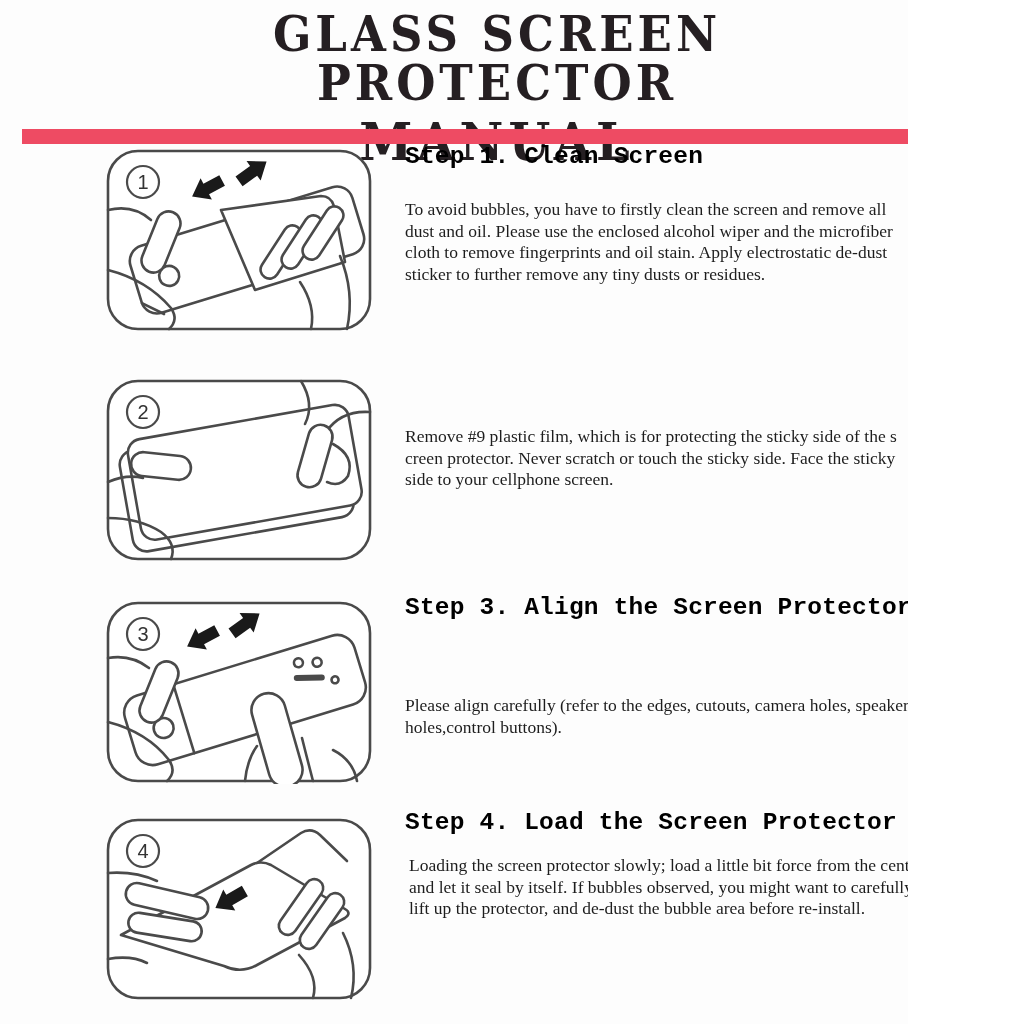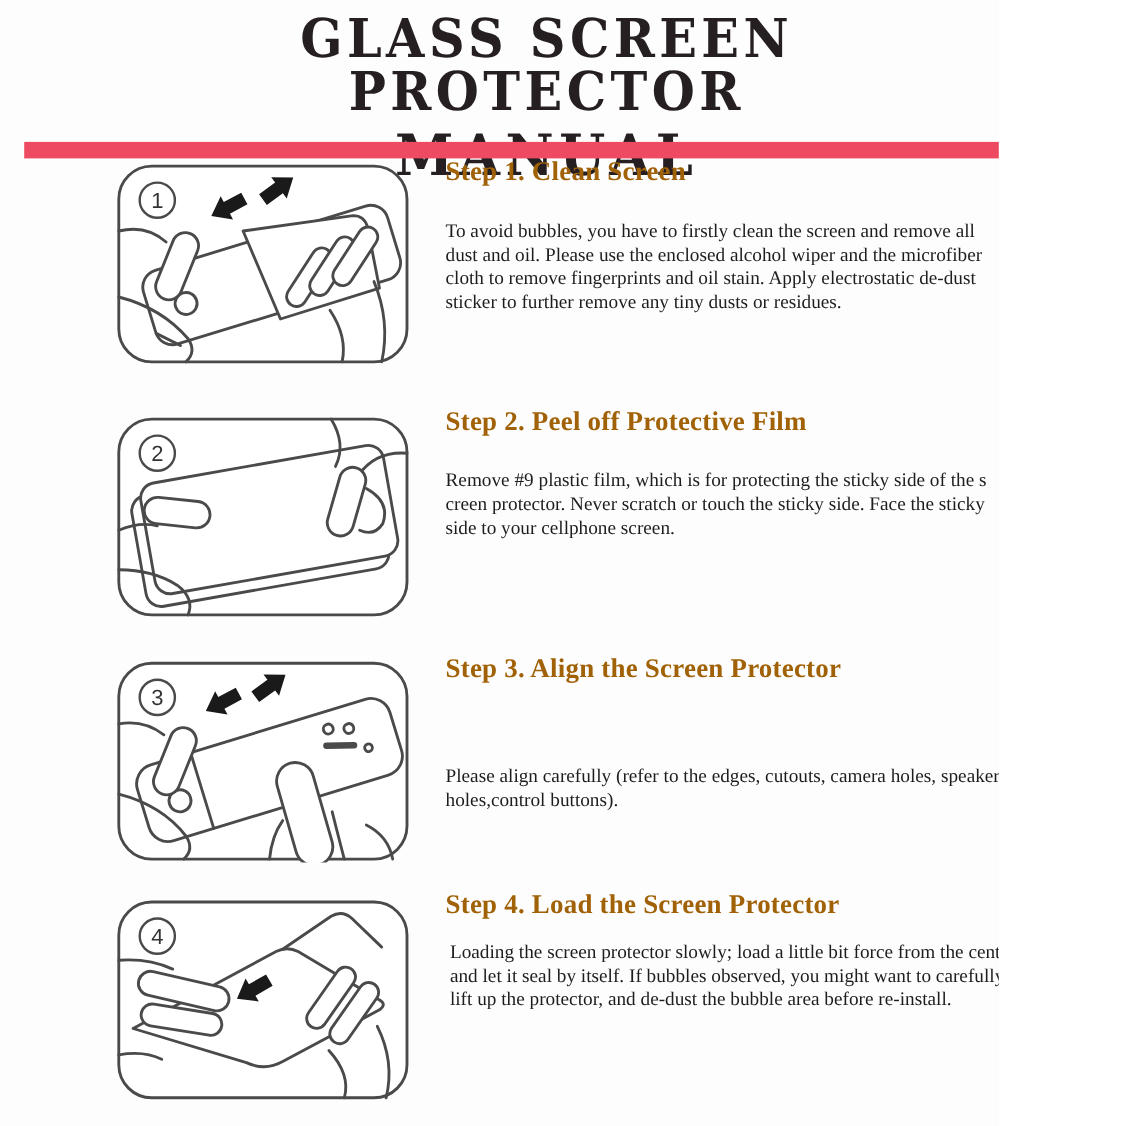--- a/index.html
+++ b/index.html
@@ -13,22 +13,22 @@
   .title-line2{font-family:"DejaVu Serif",serif;font-weight:700;font-size:48px;
                letter-spacing:5px;color:#251f22;line-height:1.0;margin:14px 0 0 0;
                transform:scaleY(1.08);}
   .divider{position:absolute;left:22px;top:129px;width:983px;height:15px;}
   
   .illus{position:absolute;left:105px;width:268px;height:184px;}
   .illus svg{display:block;}
   .ill-1{top:148px;} .ill-2{top:378px;} .ill-3{top:600px;} .ill-4{top:817px;}
   
   .step-heading{position:absolute;left:405px;width:600px;margin:0;
-                font-family:Liberation Serif, serif;font-weight:700;
-                font-size:24.5px;color:#a16207;letter-spacing:0.2px;}
+                font-family:Liberation Mono, monospace;font-weight:700;
+                font-size:24.5px;color:#000000;letter-spacing:0.2px;}
   .h-1{top:143px;} .h-2{top:370px;} .h-3{top:594px;} .h-4{top:809px;}
   .step-body{position:absolute;left:405px;width:610px;margin:0;
              font-family:Liberation Serif, serif;font-size:17.5px;color:#1d1d1d;
              line-height:21.5px;white-space:pre-line;}
   .b-1{top:199px;} .b-2{top:426px;} .b-3{top:652px;margin-top:43px;} .b-4{top:855px;left:409px;}
   
   .lineart{stroke:#4a4a4a;stroke-width:2.6;fill:#ffffff;stroke-linejoin:round;stroke-linecap:round;}
   .lineonly{stroke:#4a4a4a;stroke-width:2.6;fill:none;stroke-linejoin:round;stroke-linecap:round;}
   .num-circle{stroke:#4a4a4a;stroke-width:2.2;fill:#ffffff;}
   .num-text{font-family:"Liberation Sans",sans-serif;font-size:20px;fill:#333333;}
@@ -101,21 +101,20 @@
       </g>
       <g>
         <rect x="-30" y="-12" width="60" height="24" rx="12" transform="translate(56,88) rotate(6)" class="lineart"></rect>
         <path d="M3,104 Q22,96 38,100" class="lineonly"></path>
         <path d="M3,140 Q34,140 56,154 Q72,166 66,181" class="lineonly"></path>
       </g>
       <circle cx="38" cy="34" r="16" class="num-circle"></circle>
       <text x="38" y="41" text-anchor="middle" class="num-text">2</text>
     </svg>
   </div>
-  <h2 class="step-heading h-2">Step 2. Peel off Protective Film</h2>
   <p class="step-body b-2">Remove #9 plastic film, which is for protecting the sticky side of the s
 creen protector. Never scratch or touch the sticky side. Face the sticky
 side to your cellphone screen.</p>
 
   <div class="illus ill-3">
     <svg width="268" height="184" viewBox="0 0 268 184">
       <rect x="3" y="3" width="262" height="178" rx="30" class="lineart"></rect>
       <g>
         <use href="#arrg" transform="translate(98,38) rotate(152)"></use>
         <use href="#arrg" transform="translate(140,24) rotate(-36)"></use>

